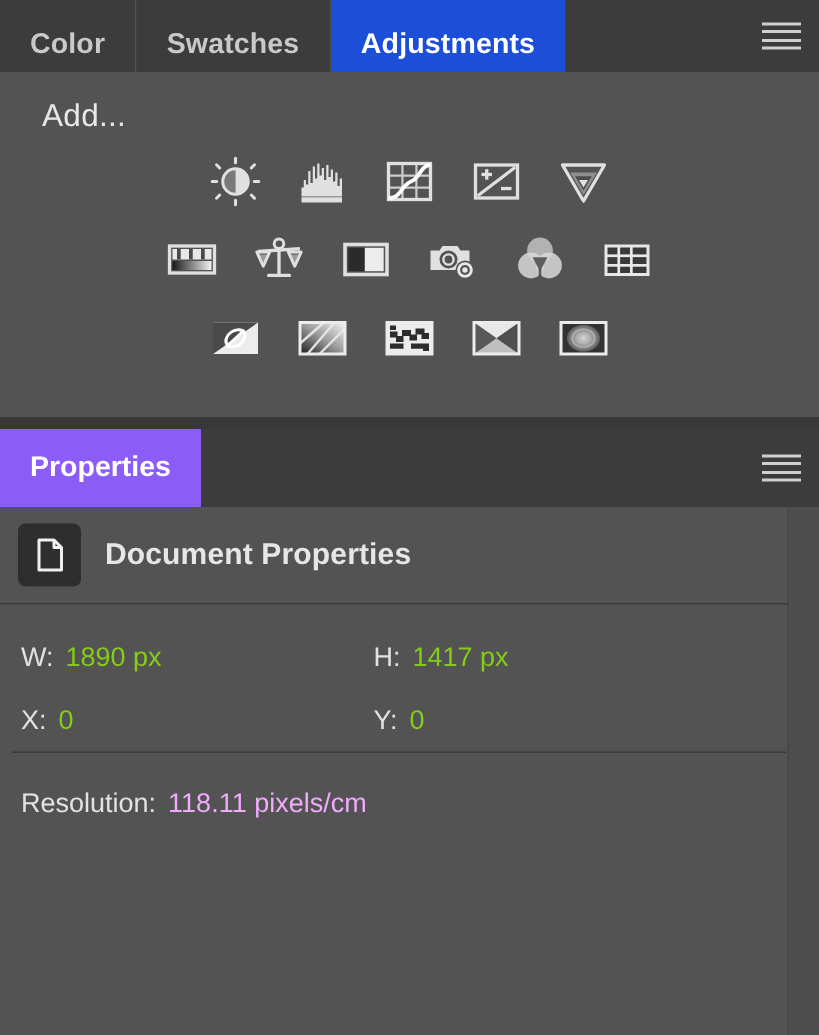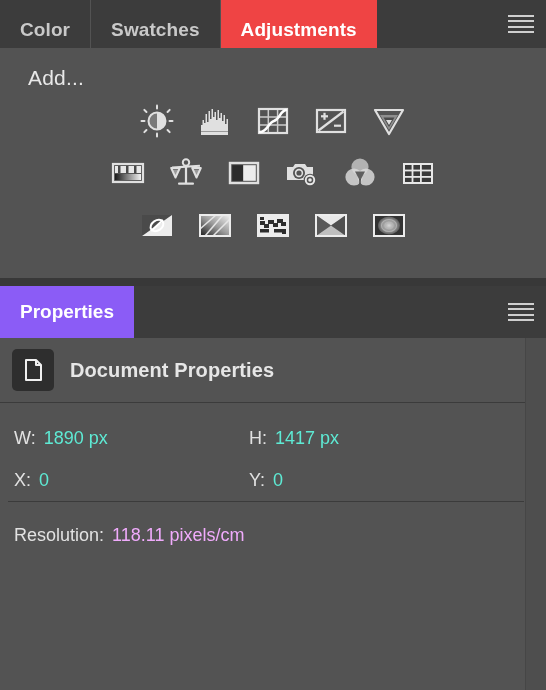--- a/index.html
+++ b/index.html
@@ -40,21 +40,21 @@
     font-size: 19px;
     font-weight: bold;
     letter-spacing: 0.1px;
     color: #c9c9c9;
     background: #3c3c3c;
     border-right: 1px solid #535353;
     white-space: nowrap;
     cursor: default;
   }
   .tab.active {
-    background: #ef4444;
+    background: #1d4ed8;
     color: #ffffff;
     border-right: none;
   }
   .tabbar-filler {
     flex: 1 1 auto;
     background: #3c3c3c;
     position: relative;
   }
   .panel-menu {
     position: absolute;
@@ -184,21 +184,21 @@
     font-size: 18px;
     color: #e2e2e2;
   }
   .field-row.first { margin-top: 14px; }
   .field {
     display: flex;
     align-items: baseline;
     white-space: nowrap;
   }
   .field .flabel { color: #e2e2e2; }
-  .field .fvalue { color: #5eead4; margin-left: 8px; }
+  .field .fvalue { color: #84cc16; margin-left: 8px; }
   .field.col1 { width: 235px; flex: 0 0 235px; }
   .res-row {
     display: flex;
     align-items: center;
     height: 46px;
     padding-left: 14px;
     box-sizing: border-box;
     font-size: 18px;
     color: #e2e2e2;
     margin-top: 10px;

